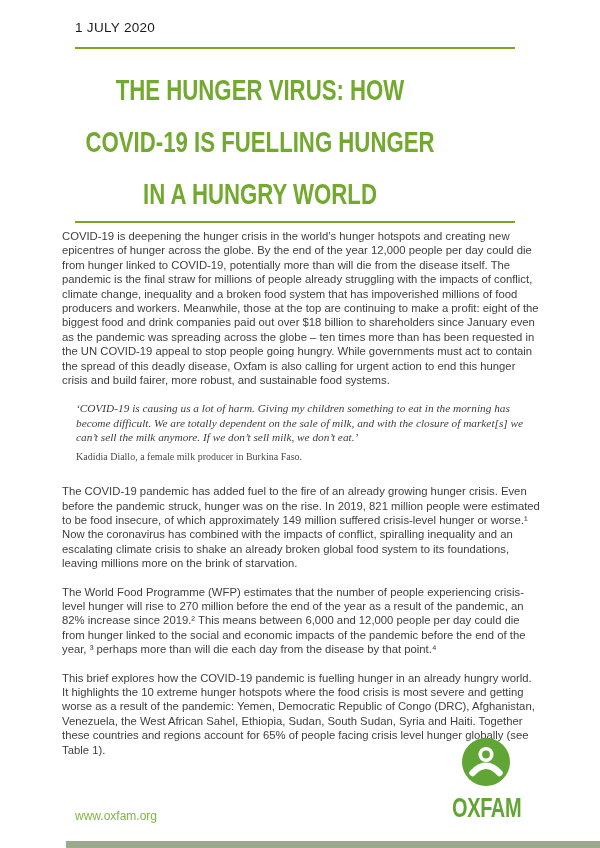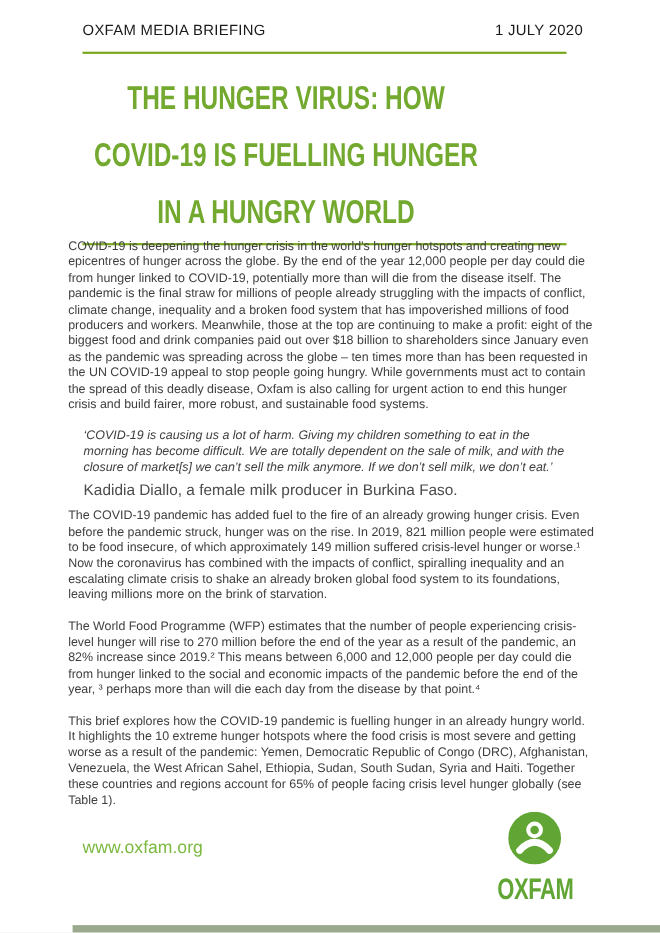--- a/index.html
+++ b/index.html
@@ -36,52 +36,51 @@
     font-size:30px;font-weight:bold;line-height:52px;
     letter-spacing:0;
     text-align:center;
   }
   .doc-title .t-line{transform:scaleX(.74);transform-origin:left center;white-space:nowrap;}
   .title-rule{
     position:absolute;left:75px;top:221px;width:440px;height:1.5px;
     background:var(--rule-green);
   }
   .content{
-    position:absolute;left:62px;top:217px;width:478px;
+    position:absolute;left:62px;top:229px;width:478px;
     color:var(--text);
     font-size:11.3px;line-height:14.4px;
   }
   .content p{margin:0 0 14px 0;}
-  .quote-block{margin:0 0 10px 14px;width:448px;}
+  .quote-block{margin:0 0 20px 14px;width:448px;font-family:Liberation Serif, serif;}
   .quote-text{font-style:italic;margin-bottom:5px;}
-  .quote-attribution{font-size:14px;color:#4a4a4a;}
+  .quote-attribution{font-size:10px;color:#4a4a4a;}
   .footer{position:absolute;left:0;top:0;width:600px;height:848px;pointer-events:none;}
   .footer > *{pointer-events:auto;}
   .oxfam-logo{position:absolute;left:462px;top:738px;width:48px;height:48px;}
   .oxfam-wordmark{
     position:absolute;left:452px;top:793px;width:110px;
     color:var(--green);font-size:27px;font-weight:bold;letter-spacing:-.5px;
     transform:scaleX(.74);transform-origin:left center;white-space:nowrap;
   }
   .website{
-    position:absolute;left:75px;top:762px;
-    color:var(--link-green);font-size:16px;text-decoration:none;
+    position:absolute;left:75px;top:809px;
+    color:var(--link-green);font-size:12px;text-decoration:none;
   }
   .footer-bar{
     position:absolute;left:66px;top:841px;width:534px;height:7px;
     background:var(--footer-bar);
   }
 </style>
 </head>
 <body>
 
 <div class="page">
 
   <div class="header-bar">
-    <span>OXFAM MEDIA BRIEFING</span>
     <span>1 JULY 2020</span>
   </div>
   <div class="header-rule"></div>
 
   <h1 class="doc-title">
     <div class="t-line">THE HUNGER VIRUS: HOW</div>
     <div class="t-line">COVID-19 IS FUELLING HUNGER</div>
     <div class="t-line">IN A HUNGRY WORLD</div>
   </h1>
   <div class="title-rule"></div>

